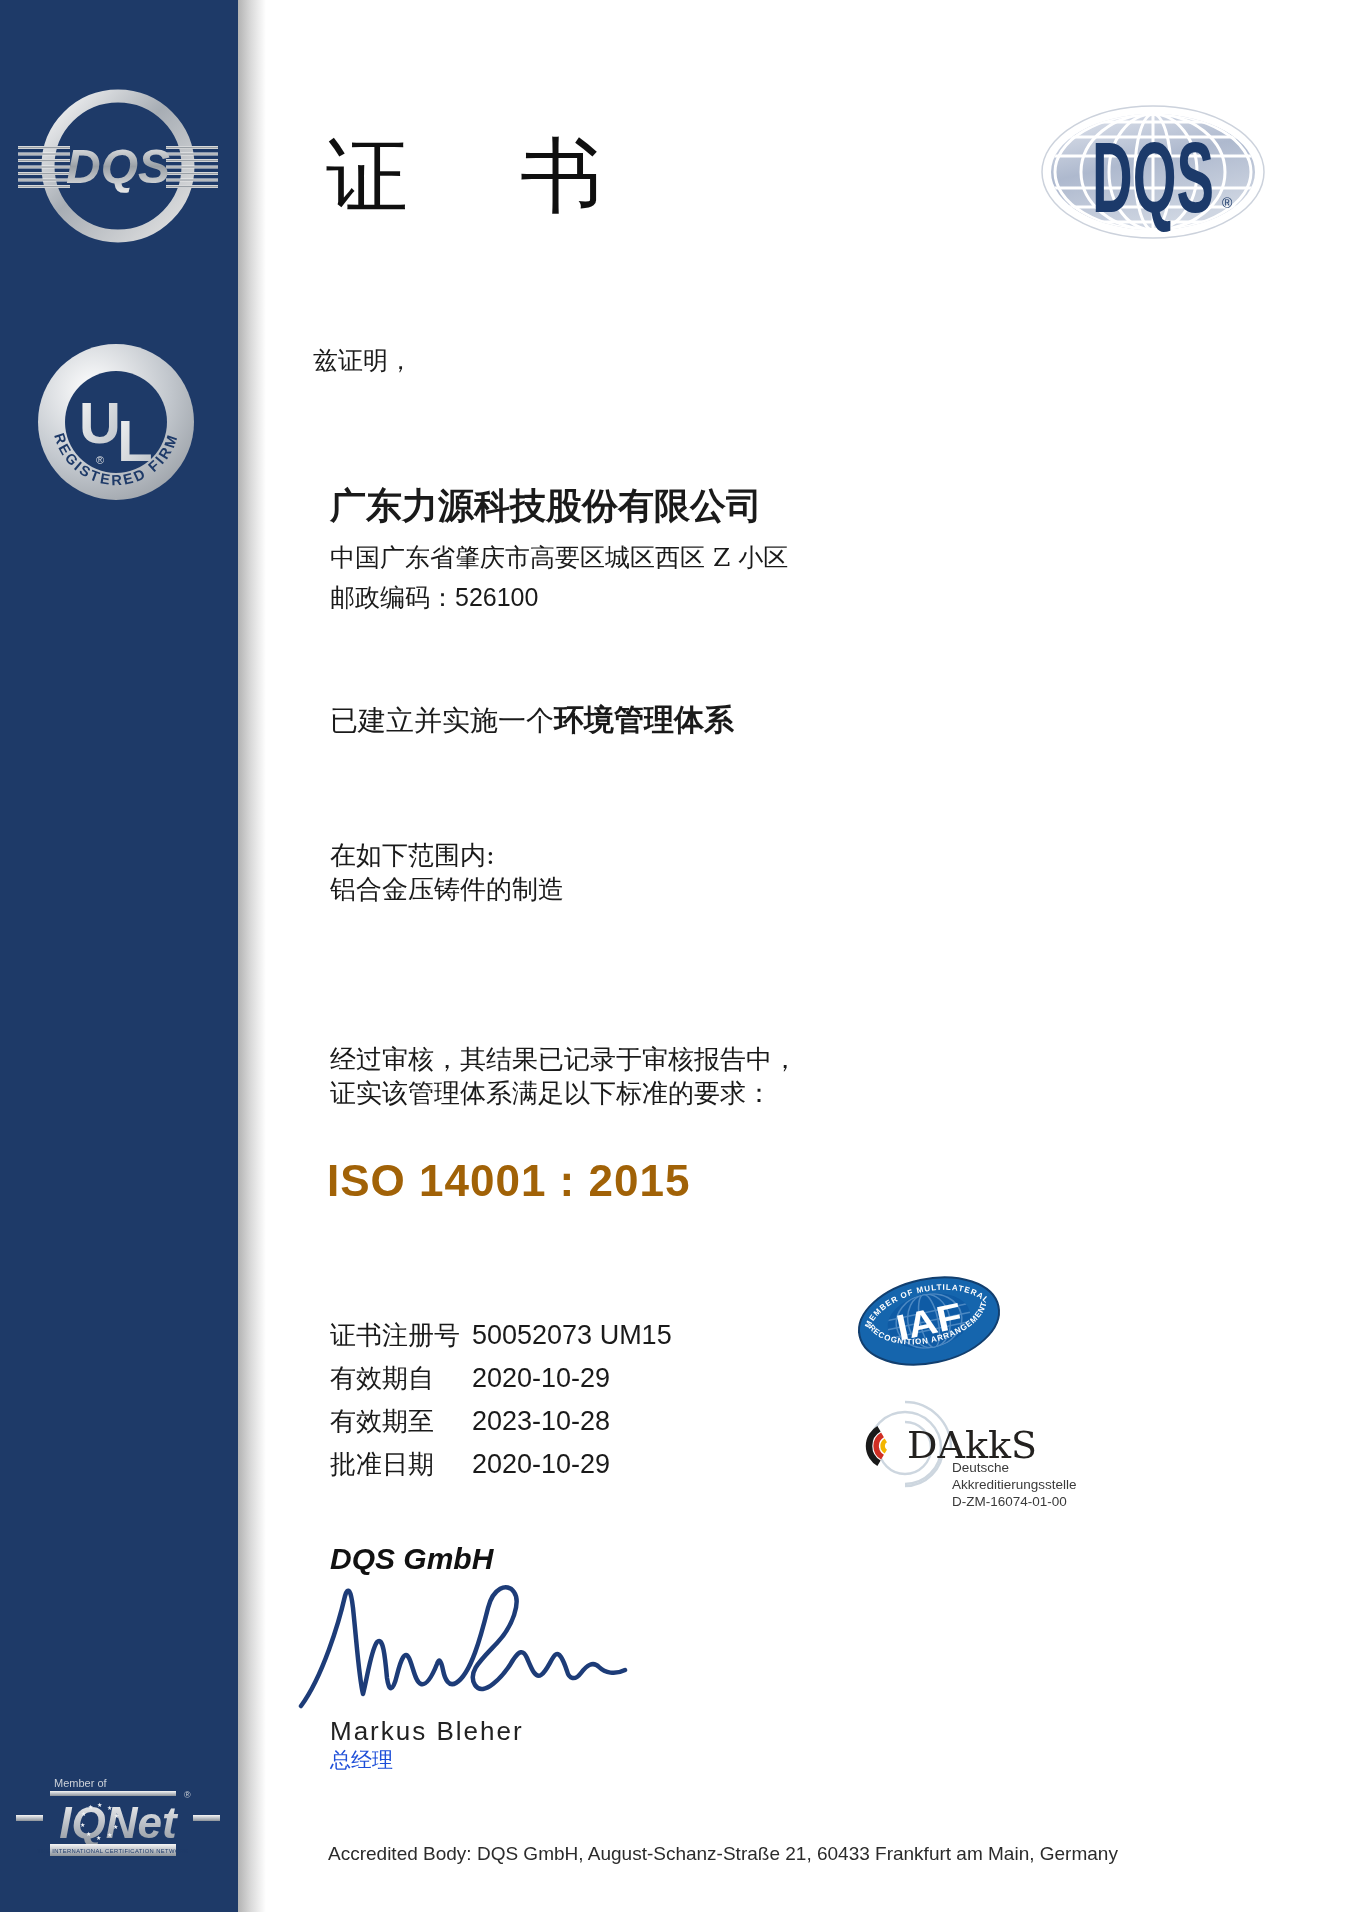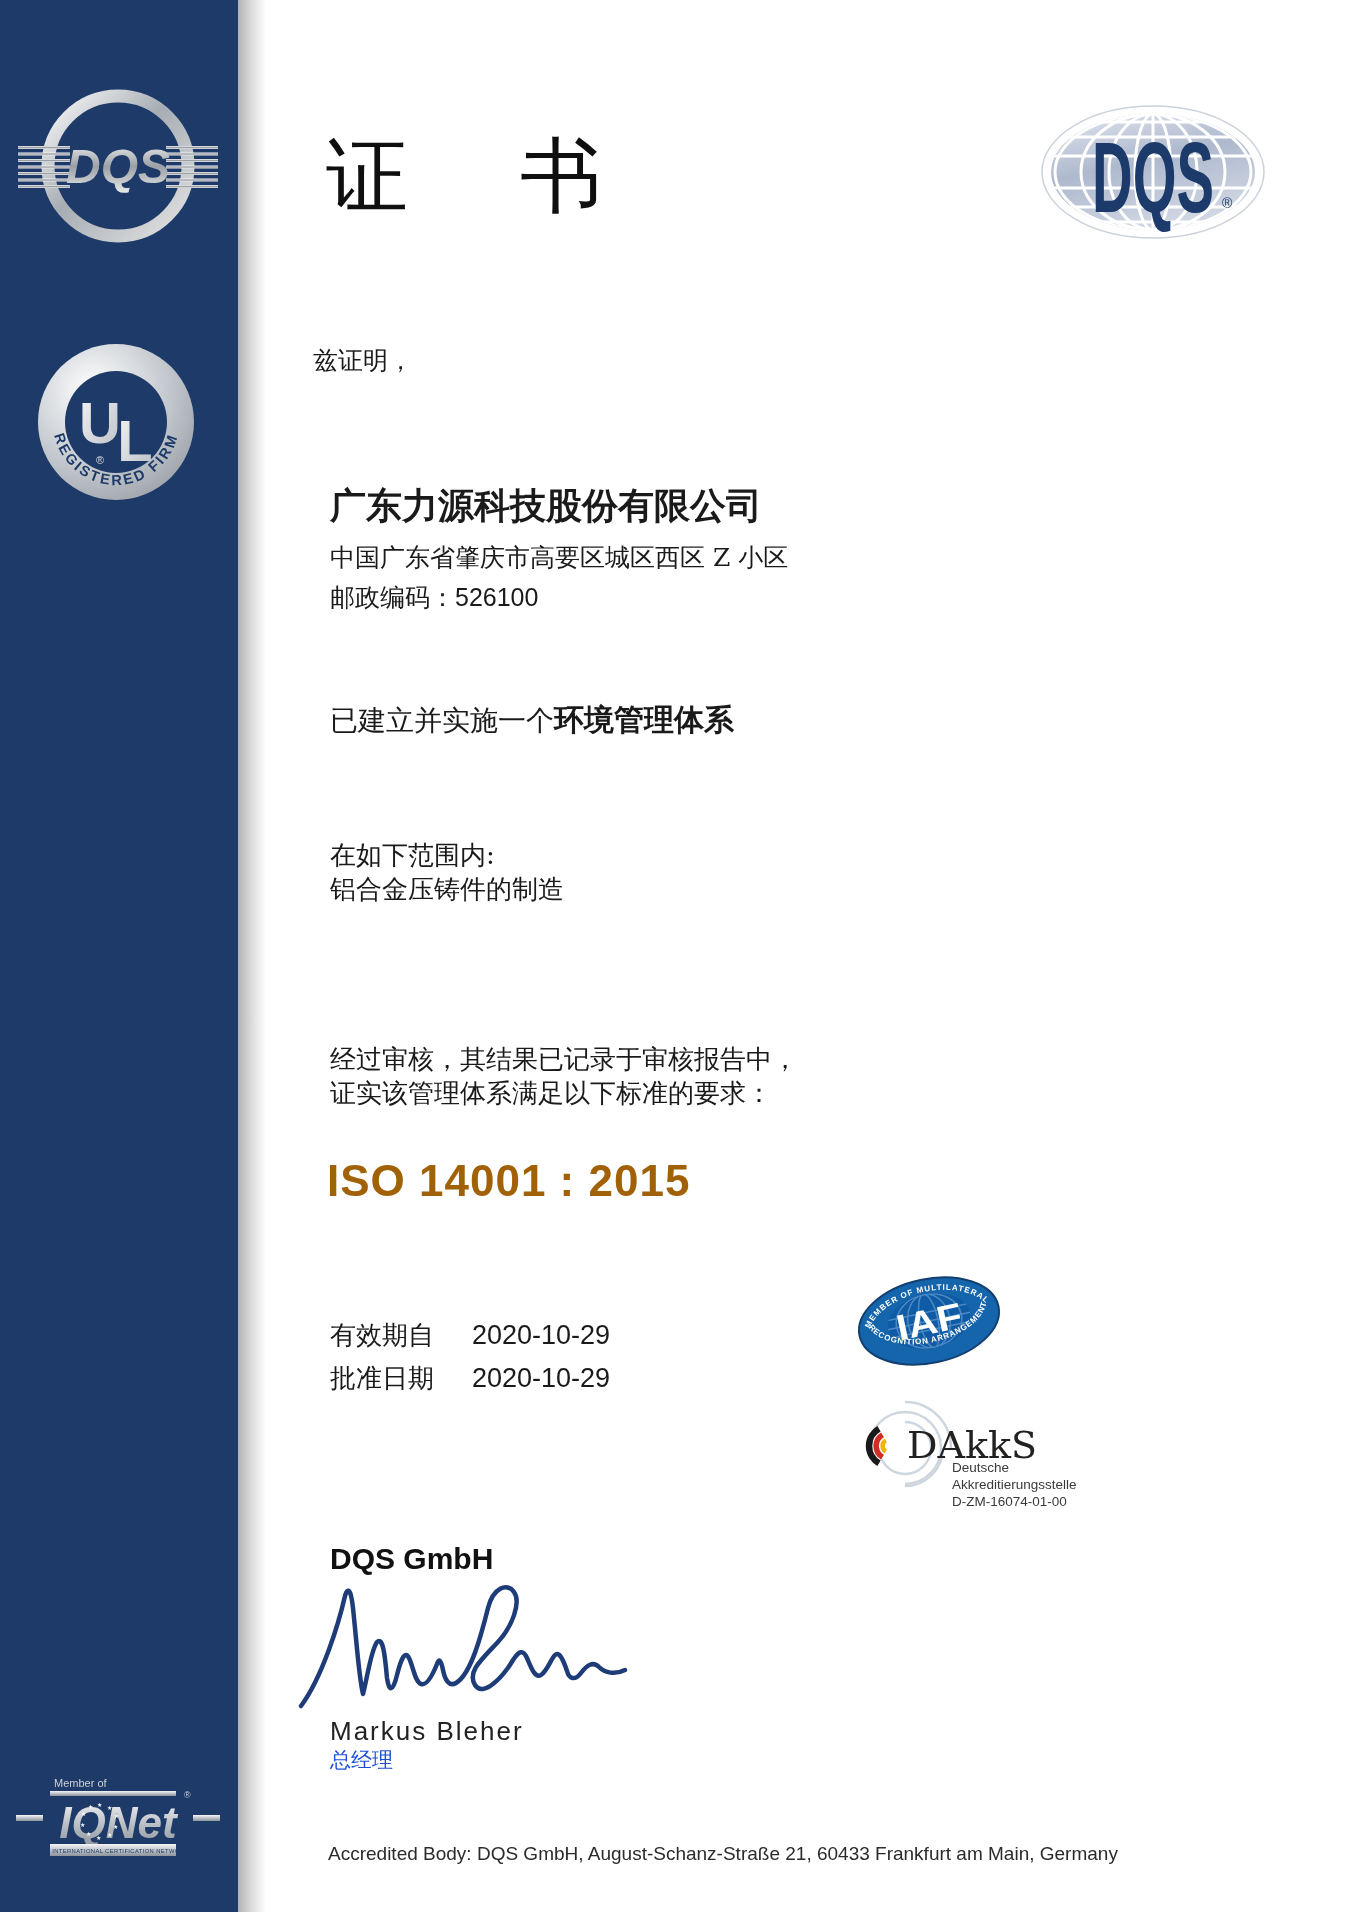--- a/index.html
+++ b/index.html
@@ -23,21 +23,21 @@
   .scope-label{left:330px;top:838px;font-size:26px;}
   .scope-value{left:330px;top:872px;font-size:26px;}
   .audit{left:330px;top:1042px;font-size:26px;line-height:34px;}
   .standard{left:327px;top:1156px;font-size:44px;font-weight:bold;letter-spacing:1px;color:#a16207;}
 
   .details{left:330px;top:1318px;}
   .detail-row{display:flex;align-items:baseline;height:43px;}
   .detail-label{width:142px;font-size:26px;}
   .detail-value{font-family:"Liberation Sans","DejaVu Sans",sans-serif;font-size:27px;}
 
-  .issuer-name{left:330px;top:1542px;font-size:30px;font-weight:bold;color:#111;}
+  .issuer-name{left:330px;top:1542px;font-size:30px;font-weight:bold;color:#111;font-style:italic;}
   .signature{left:295px;top:1580px;}
   .signer-name{left:330px;top:1716px;font-size:26px;letter-spacing:2px;color:#222;}
   .signer-title{left:330px;top:1746px;font-size:21px;color:#1d4ed8;}
 
   .footer{left:328px;top:1786px;width:930px;font-size:19px;line-height:27px;color:#2b2b2b;white-space:pre-wrap;}
 
   .logo-dqs-seal{left:16px;top:86px;}
   .logo-ul{left:30px;top:340px;}
   .logo-iqnet{left:14px;top:1770px;}
   .logo-dqs-globe{left:1040px;top:102px;}
@@ -183,22 +183,30 @@
 
   <div class="abs audit">
     <div>经过审核，其结果已记录于审核报告中，</div>
     <div>证实该管理体系满足以下标准的要求：</div>
   </div>
 
   <div class="abs standard sans">ISO 14001 : 2015</div>
 
   <div class="abs details">
     <div class="detail-row">
+      <div class="detail-label">证书注册号</div>
+      <div class="detail-value">50052073 UM15</div>
+    </div>
+    <div class="detail-row">
       <div class="detail-label">有效期自</div>
       <div class="detail-value">2020-10-29</div>
+    </div>
+    <div class="detail-row">
+      <div class="detail-label">有效期至</div>
+      <div class="detail-value">2023-10-28</div>
     </div>
     <div class="detail-row">
       <div class="detail-label">批准日期</div>
       <div class="detail-value">2020-10-29</div>
     </div>
   </div>
 
   <svg class="abs logo-iaf" width="152" height="94" viewBox="0 0 152 94">
     <defs>
         <clipPath id="iafClip">

